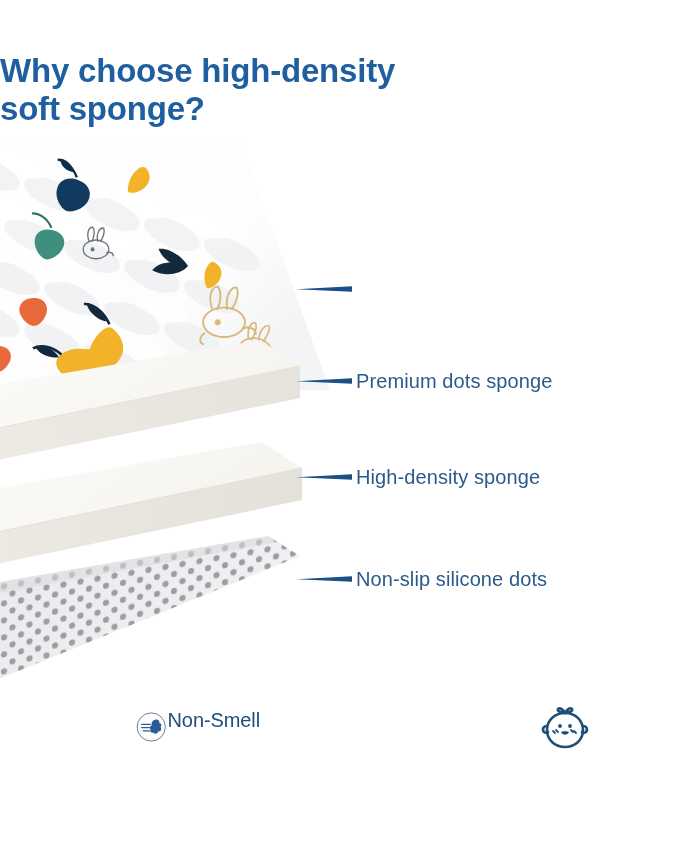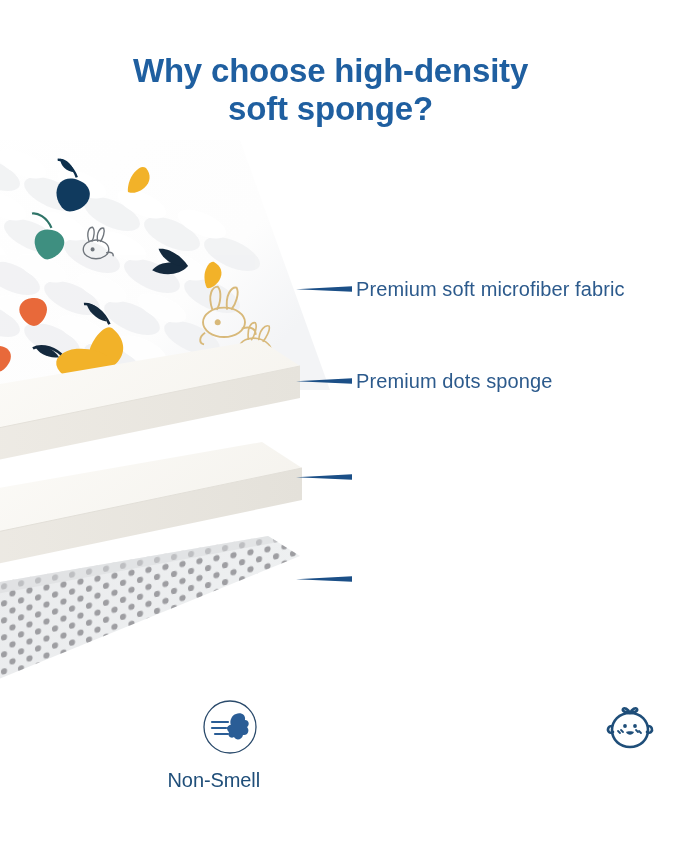--- a/index.html
+++ b/index.html
@@ -15,21 +15,21 @@
     font-family: "Liberation Sans", sans-serif;
     -webkit-font-smoothing: antialiased;
   }
 
   
   .title-block {
     position: absolute;
     top: 52px;
     left: 0;
     width: 661px;
-    text-align: center;
+    text-align: left;
     line-height: 1.16;
   }
   .title-line {
     display: block;
     font-size: 33px;
     font-weight: bold;
     color: #1f5fa0;
     letter-spacing: -0.2px;
   }
 
@@ -77,22 +77,22 @@
     left: 135px;
     top: 697px;
     width: 525px;
     display: flex;
     justify-content: space-between;
     align-items: flex-start;
   }
   .feature {
     width: 125px;
     display: flex;
-    flex-direction: column;
-    align-items: flex-end;
+    flex-direction: row;
+    align-items: flex-start;
   }
   .feature-icon {
     width: 60px;
     height: 60px;
     display: block;
   }
   .feature-label {
     margin-top: 12px;
     font-size: 20px;
     color: #1f4e79;
@@ -307,40 +307,41 @@
 
       <polygon points="-70,62 268,4 278,10 -70,74" fill="#d9dadd" opacity="0.55"></polygon>
     </svg>
   </div>
 </div>
 
 <div class="callout" style="top:276px;">
   <svg class="leader" viewBox="0 0 56 8">
     <polygon points="0,4.2 56,1.2 56,6.8" fill="#1b4f87"></polygon>
   </svg>
-  <span class="callout-label">Premium soft microfiber fabric</span>
 </div>
 
 <div class="callout" style="top:368px;">
   <svg class="leader" viewBox="0 0 56 8">
     <polygon points="0,4.2 56,1.2 56,6.8" fill="#1b4f87"></polygon>
   </svg>
   <span class="callout-label">Premium dots sponge</span>
 </div>
 
 <div class="callout" style="top:464px;">
   <svg class="leader" viewBox="0 0 56 8">
     <polygon points="0,4.2 56,1.2 56,6.8" fill="#1b4f87"></polygon>
   </svg>
+  <span class="callout-label">High-density sponge</span>
 </div>
 
 <div class="callout" style="top:566px;">
   <svg class="leader" viewBox="0 0 56 8">
     <polygon points="0,4.2 56,1.2 56,6.8" fill="#1b4f87"></polygon>
   </svg>
+  <span class="callout-label">Non-slip silicone dots</span>
 </div>
 
 <div class="features">
 
   <div class="feature">
     <svg class="feature-icon" viewBox="0 0 60 60">
       <circle cx="30" cy="30" r="26" fill="none" stroke="#2a4a6b" stroke-width="1.3"></circle>
       <g stroke="#2a5d96" stroke-width="2.2" stroke-linecap="round">
         <line x1="12" y1="25" x2="28" y2="25"></line>
         <line x1="12" y1="31" x2="26" y2="31"></line>

